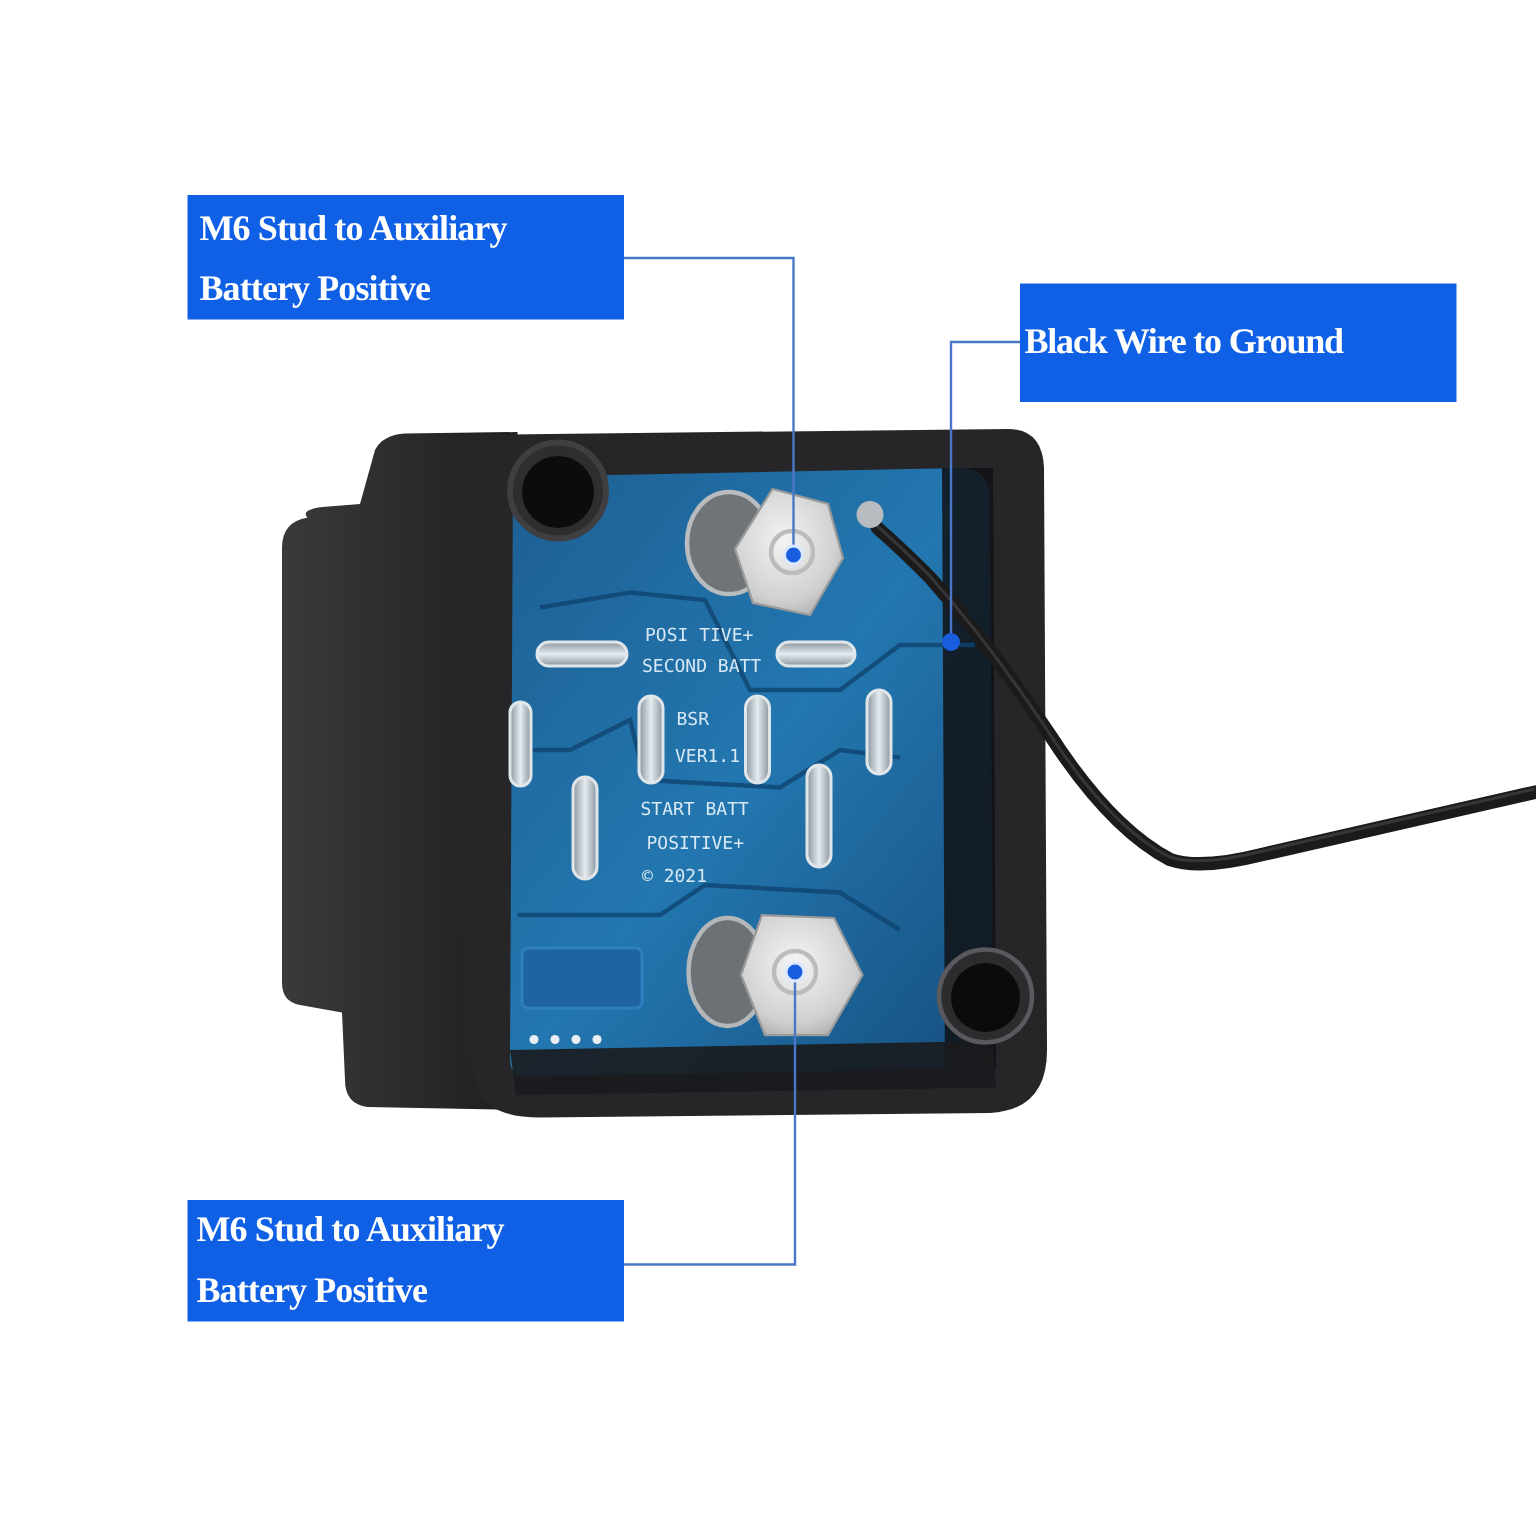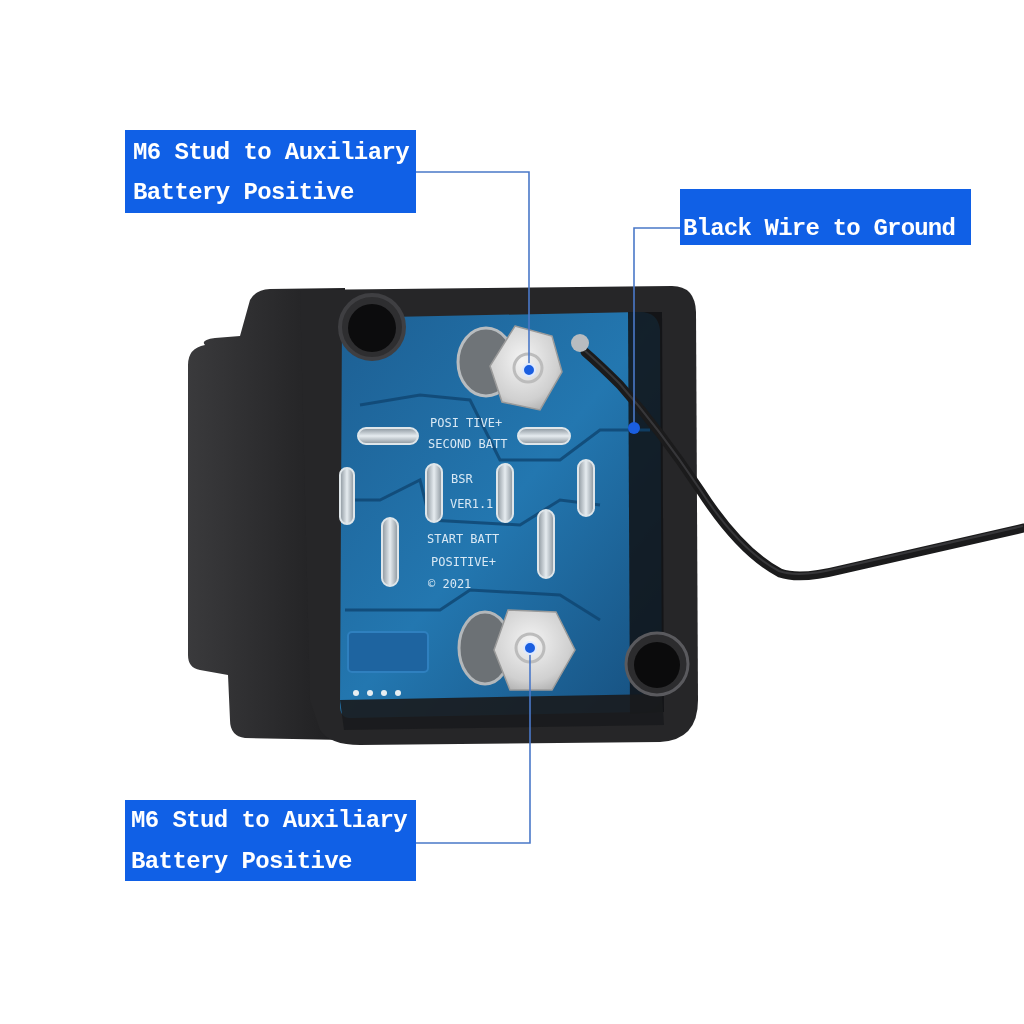--- a/index.html
+++ b/index.html
@@ -1,23 +1,23 @@
 <!DOCTYPE html>
 <html><head>
 <meta charset="utf-8">
 <style>
   html, body { margin:0; padding:0; }
   body { width:1024px; height:1024px; background:#ffffff; position:relative; overflow:hidden;
          font-family:"DejaVu Sans", sans-serif; }
   .stage { position:absolute; left:0; top:0; width:1024px; height:1024px; }
   .callout { position:absolute; background:#1060e6; color:#ffffff; font-weight:bold;
-             font-family:Liberation Mono, monospace; box-sizing:border-box; }
+             font-family:Liberation Serif, serif; box-sizing:border-box; }
   .callout .line { display:block; white-space:nowrap; }
   #c1 { left:125px; top:130px; width:291px; height:83px; padding:3px 0 0 8px; font-size:24px; line-height:40px; letter-spacing:-0.6px; }
-  #c2 { left:680px; top:189px; width:291px; height:56px; padding:0 0 0 3px; font-size:24px; line-height:79px; letter-spacing:-0.8px; }
+  #c2 { left:680px; top:189px; width:291px; height:79px; padding:0 0 0 3px; font-size:24px; line-height:79px; letter-spacing:-0.8px; }
   #c3 { left:125px; top:800px; width:291px; height:81px; padding:0 0 0 6px; font-size:24px; line-height:41px; letter-spacing:-0.6px; }
   svg { position:absolute; left:0; top:0; }
   .pcb-text { font-family:"DejaVu Sans Mono", monospace; fill:#d8e8f4; font-size:12px; }
 </style>
 </head>
 <body>
 
 <div class="stage">
 
   <svg width="1024" height="1024" viewBox="0 0 1024 1024">

